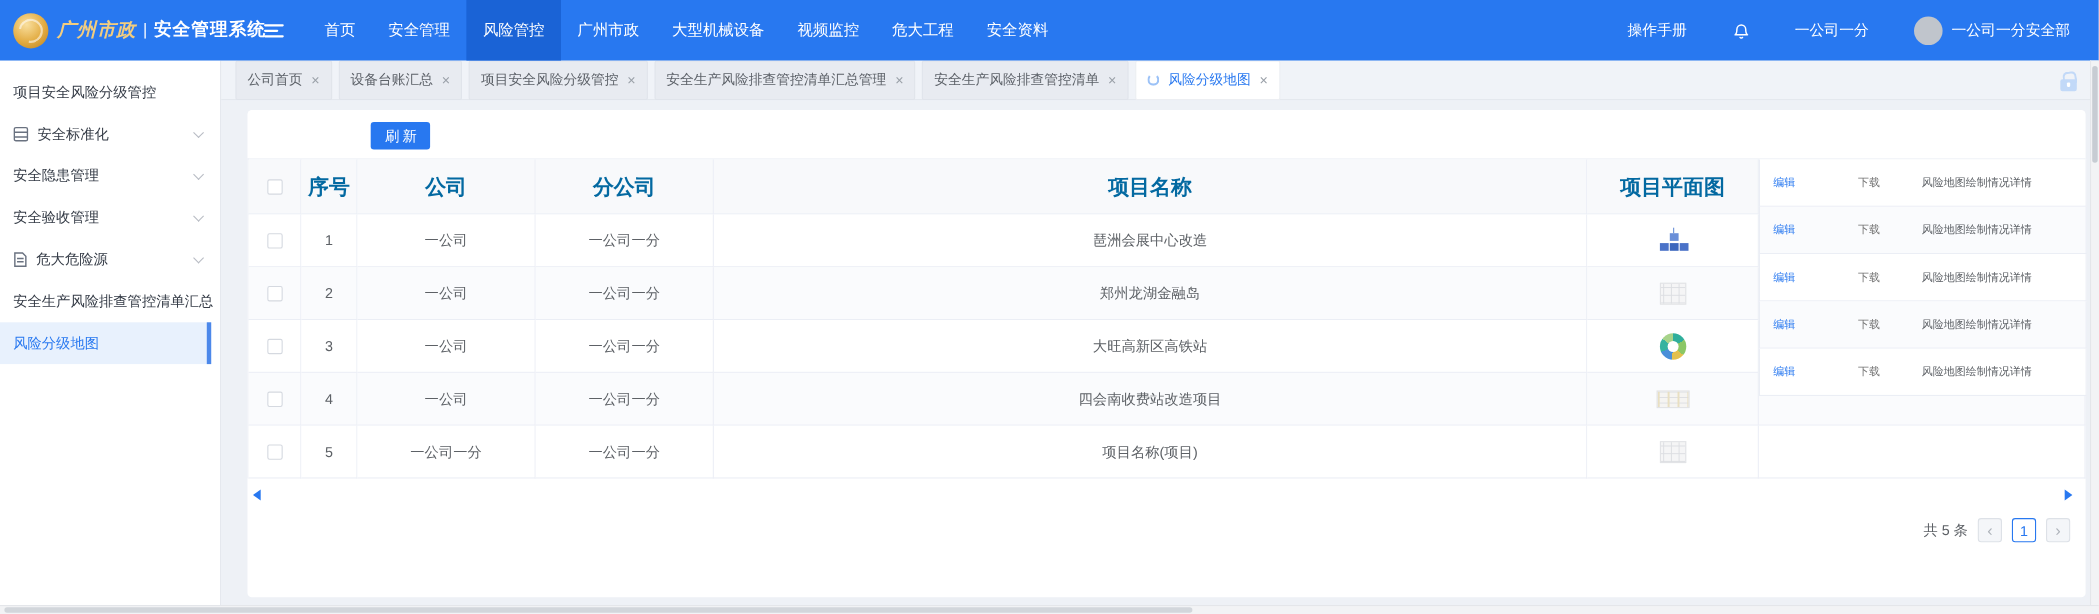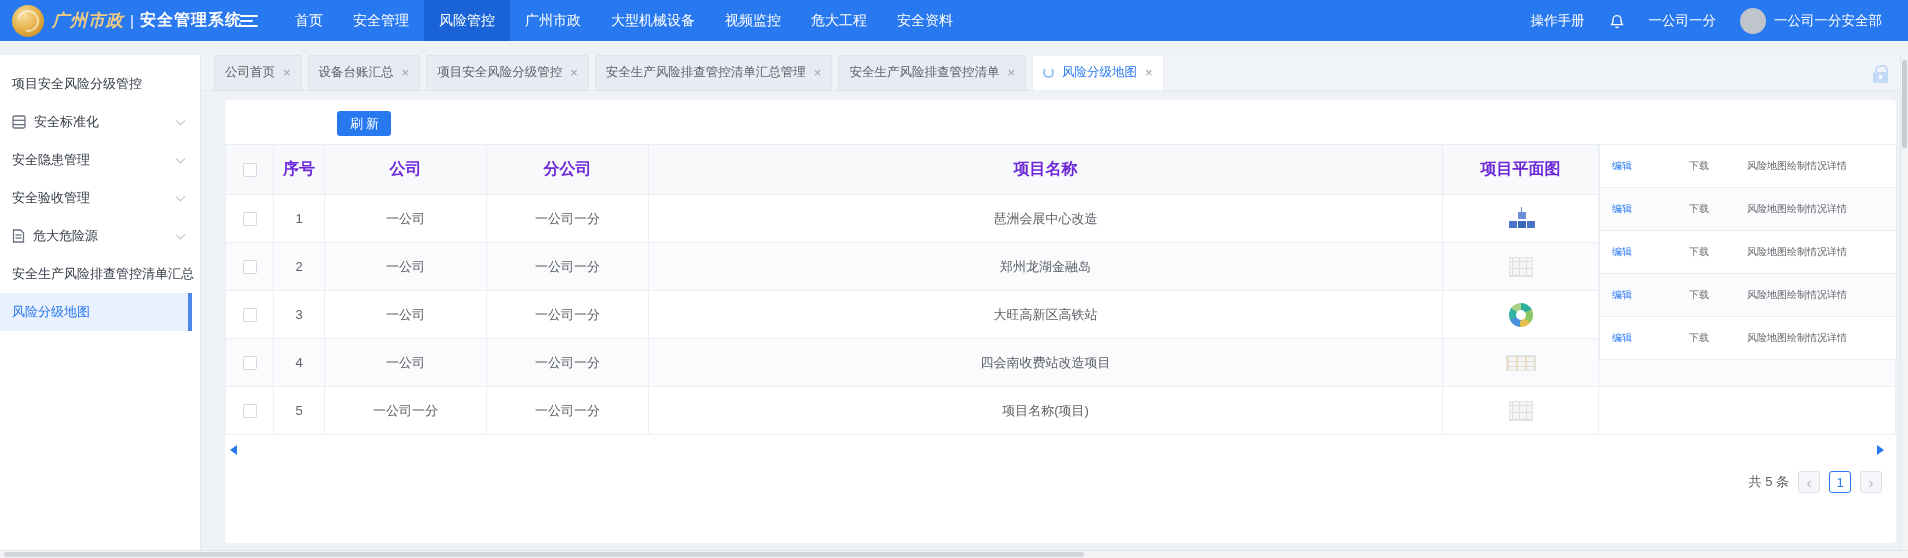--- a/index.html
+++ b/index.html
@@ -1,38 +1,38 @@
 <!DOCTYPE html>
 <html><head>
 <meta charset="utf-8">
 <style>
   * { margin:0; padding:0; box-sizing:border-box; }
   html,body { width:1908px; height:558px; }
   body { position:relative; overflow:hidden; background:#eef1f6;
          font-family:"Liberation Sans","DejaVu Sans",sans-serif; }
 
   
-  .topbar { position:absolute; top:0; left:0; width:100%; height:41px; background:#2878f0;
+  .topbar { position:absolute; top:0; left:0; width:100%; height:55px; background:#2878f0;
             display:flex; align-items:center; color:#fff; z-index:6; }
   .brand { display:flex; align-items:center; padding-left:12px; width:224px; flex:none; }
   .logo { width:32px; height:32px; border-radius:50%; flex:none; position:relative; margin-right:8px;
           background:radial-gradient(circle at 38% 32%, #f9df9e, #e2ab41 55%, #b97f1f); }
   .logo::after { content:""; position:absolute; inset:5px; border-radius:50%;
                  border:2px solid rgba(255,255,255,.55); border-left-color:transparent;
                  transform:rotate(-35deg); }
   .brand-cn { color:#f2cd7f; font-style:italic; font-weight:bold; font-size:17px; letter-spacing:1px; white-space:nowrap; }
   .brand-sep { margin:0 6px; opacity:.95; font-size:15px; }
   .brand-app { font-weight:bold; font-size:16px; letter-spacing:1px; white-space:nowrap; }
   .collapse { margin-left:16px; width:18px; display:flex; flex-direction:column; gap:3px; cursor:pointer; flex:none; }
   .collapse i { display:block; height:2px; background:#fff; border-radius:1px; }
   .collapse i:nth-child(2) { width:13px; }
   .nav { display:flex; height:100%; margin-left:22px; }
   .nav-item { display:flex; align-items:center; padding:0 15px; font-size:14px; cursor:pointer; white-space:nowrap; }
   .nav-item.active { background:#1a63d6; }
-  .tb-right { margin-left:auto; display:flex; align-items:center; gap:24px; padding-right:26px; font-size:13.5px;font-family:Liberation Serif, serif; }
+  .tb-right { margin-left:auto; display:flex; align-items:center; gap:41px; padding-right:26px; font-size:13.5px;font-family:Liberation Serif, serif; }
   .tb-link { cursor:pointer; white-space:nowrap; }
   .bell { display:flex; cursor:pointer; }
   .user-wrap { display:flex; align-items:center; gap:8px; cursor:pointer; }
   .avatar { width:26px; height:26px; border-radius:50%; background:#c0c5cc; flex:none; }
 
   
   .sidebar { position:absolute; top:55px; left:0; width:201px; bottom:8px; background:#fff;
              border-right:1px solid #e5e8ee; padding-top:10px; z-index:5; }
   .side-item { position:relative; height:38px; display:flex; align-items:center; padding:0 12px;
                font-size:13px; color:#333a45; cursor:pointer; white-space:nowrap; overflow:hidden; }
@@ -62,21 +62,21 @@
              font-size:13px; border:none; border-radius:3px; letter-spacing:3px; padding-left:4px; cursor:pointer;
              font-family:inherit; }
 
   
   .table { position:absolute; left:0; top:44px; width:1671px;
            border-top:1px solid #ebeef5; border-left:1px solid #ebeef5; }
   .tr { display:grid; grid-template-columns:48px 51px 162px 162px 794px 156px 297px; }
   .td { border-right:1px solid #ebeef5; border-bottom:1px solid #ebeef5; height:48px; background:#fff;
         display:flex; align-items:center; justify-content:center; font-size:13px; color:#5d6166;
         overflow:hidden; white-space:nowrap; }
-  .thead .td { height:50px; background:#f8f9fb; color:#6d28d9; font-weight:bold; font-size:16px; }
+  .thead .td { height:50px; background:#f8f9fb; color:#0369a1; font-weight:bold; font-size:19px; }
   .tr.stripe .td { background:#fafbfd; }
   .checkbox { width:14px; height:14px; border:1px solid #d5d9e0; border-radius:2px; background:#fff; cursor:pointer; }
 
   
   .th-img { display:inline-block; position:relative; cursor:pointer; }
   .blocks { width:28px; height:24px; }
   .blocks i { position:absolute; width:8px; height:7px; background:#4a72c8; }
   .blocks i:nth-child(1){ left:2px;  top:14px; }
   .blocks i:nth-child(2){ left:11px; top:14px; background:#3b66bd; }
   .blocks i:nth-child(3){ left:20px; top:14px; }

